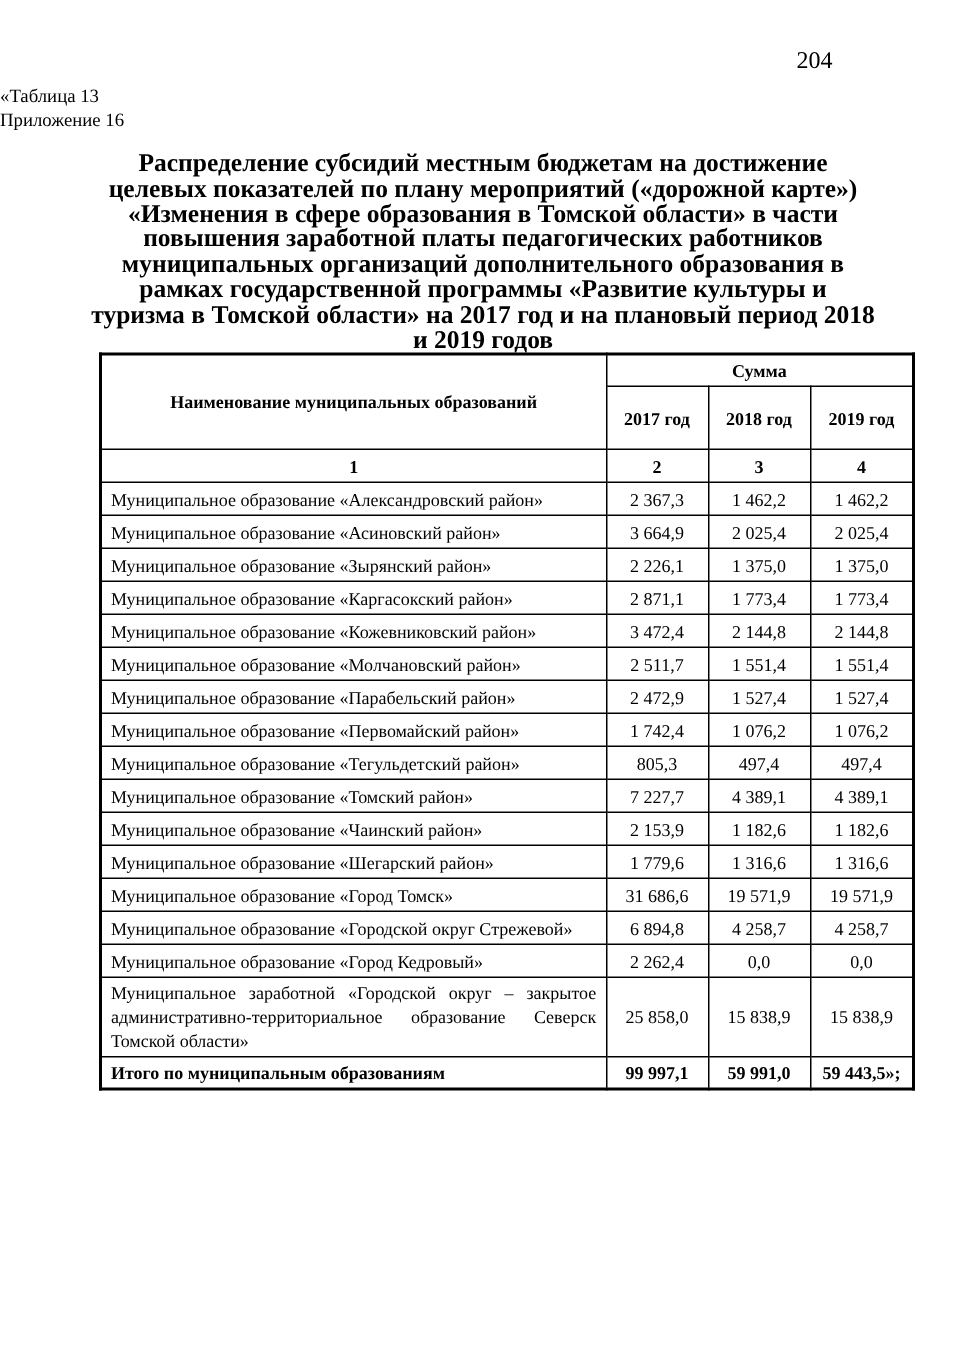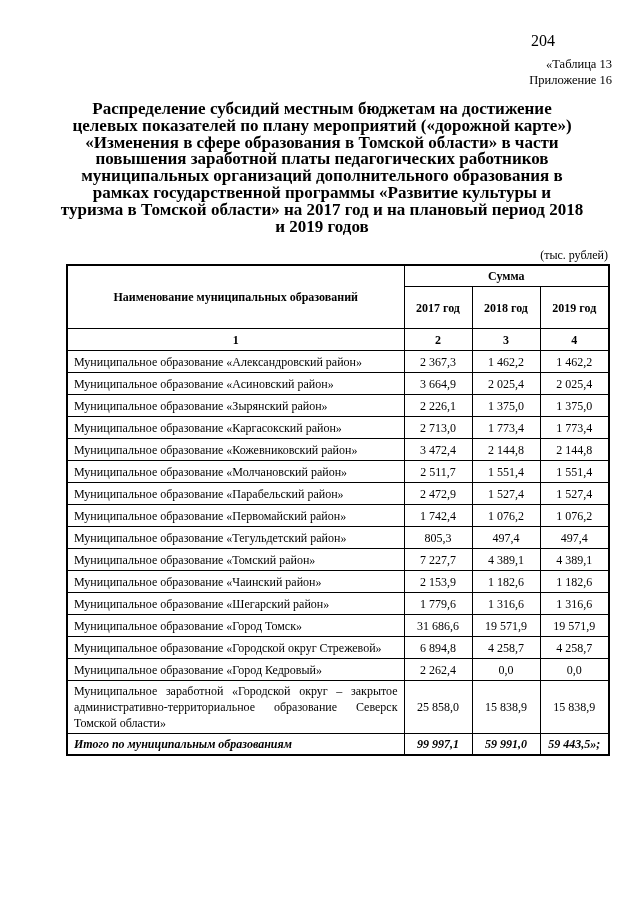--- a/index.html
+++ b/index.html
@@ -17,21 +17,20 @@
     overflow: hidden;
     box-sizing: border-box;
   }
   .page-number {
     text-align: right;
     padding: 33px 85px 0 0;
     font-size: 16px;
     line-height: 15px;
   }
   .caption-block {
-    text-align: right;
     padding: 8px 28px 0 0;
     font-size: 12.5px;
     line-height: 16px;
   }
   .doc-title {
     font-weight: bold;
     text-align: center;
     font-size: 17px;
     line-height: 16.8px;
     margin: 13px 56px 0 60px;
@@ -67,37 +66,36 @@
     text-align: justify;
     padding-left: 6px;
     padding-right: 6px;
   }
   td.cell-val {
     text-align: center;
     white-space: nowrap;
     padding-right: 5px;
   }
   tr.data-row { height: 22px; }
-  tr.total-row td { font-weight: bold; height: 20px; font-style: italic; }
+  tr.total-row td { font-weight: bold; height: 20px; }
 </style>
 </head>
 <body>
 
 <div class="page">
 
   <div class="page-number">204</div>
 
   <div class="caption-block">
     <div>«Таблица 13</div>
     <div>Приложение 16</div>
   </div>
 
   <div class="doc-title">Распределение субсидий местным бюджетам на достижение целевых показателей по плану мероприятий («дорожной карте») «Изменения в сфере образования в Томской области» в части повышения заработной платы педагогических работников муниципальных организаций дополнительного образования в рамках государственной программы «Развитие культуры и туризма в Томской области» на 2017 год и на плановый период 2018 и 2019 годов</div>
 
-  <div class="units-note">(тыс. рублей)</div>
 
   <table class="subsidies-table">
     <colgroup>
       <col style="width:337px">
       <col style="width:68px">
       <col style="width:68px">
       <col style="width:69px">
     </colgroup>
     <thead>
       <tr>
@@ -130,21 +128,21 @@
     <td class="cell-val">2 025,4</td>
   </tr>
         <tr class="data-row">
     <td class="cell-name">Муниципальное образование «Зырянский район»</td>
     <td class="cell-val">2 226,1</td>
     <td class="cell-val">1 375,0</td>
     <td class="cell-val">1 375,0</td>
   </tr>
         <tr class="data-row">
     <td class="cell-name">Муниципальное образование «Каргасокский район»</td>
-    <td class="cell-val">2 713,0</td>
+    <td class="cell-val">2 871,1</td>
     <td class="cell-val">1 773,4</td>
     <td class="cell-val">1 773,4</td>
   </tr>
         <tr class="data-row">
     <td class="cell-name">Муниципальное образование «Кожевниковский район»</td>
     <td class="cell-val">3 472,4</td>
     <td class="cell-val">2 144,8</td>
     <td class="cell-val">2 144,8</td>
   </tr>
         <tr class="data-row">

